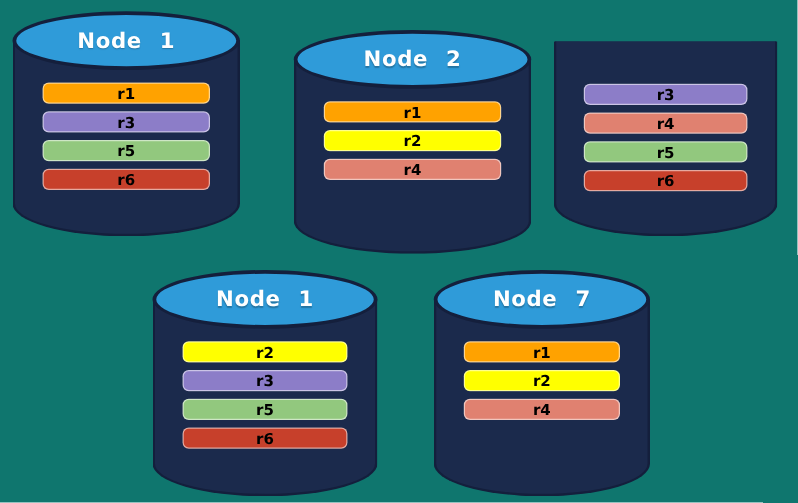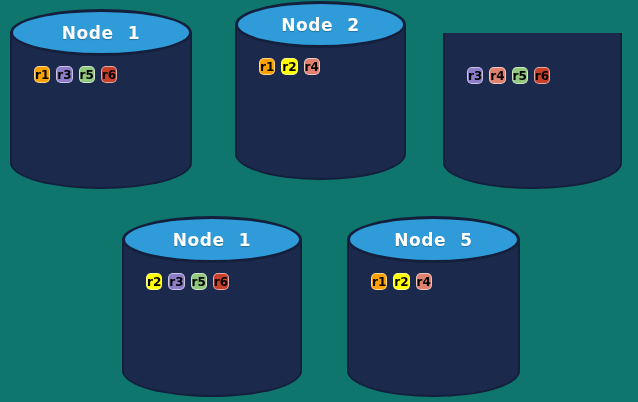--- a/index.html
+++ b/index.html
@@ -52,21 +52,21 @@
     letter-spacing: 0.5px;
     text-shadow: 0 1px 1px rgba(0,0,0,0.25);
     white-space: nowrap;
   }
   .bars {
     position: absolute;
     left: 24px;
     right: 24px;
     top: 57px;
     display: flex;
-    flex-direction: row;
+    flex-direction: column;
     gap: 6px;
   }
   .bar {
     height: 17px;
     border-radius: 5px;
     border: 1px solid rgba(255,255,255,0.55);
     box-sizing: border-box;
     display: flex;
     align-items: center;
     justify-content: center;
@@ -86,21 +86,21 @@
       <span class="node-title">Node 1</span>
     </div>
     <div class="bars">
         <div class="bar" style="background: rgb(255, 162, 0);">r1</div>
         <div class="bar" style="background: rgb(140, 125, 200);">r3</div>
         <div class="bar" style="background: rgb(146, 200, 126);">r5</div>
         <div class="bar" style="background: rgb(199, 64, 43);">r6</div>
       </div>
   </div>
 
-  <div class="node" style="left: 235px; top: 1px; width: 171px; height: 179px;">
+  <div class="node" style="left: 235px; top: 24px; width: 171px; height: 179px; padding-left: 19px;">
     <div class="cyl-body"></div>
     <div class="cyl-top">
       <span class="node-title">Node 2</span>
     </div>
     <div class="bars">
         <div class="bar" style="background: rgb(255, 162, 0);">r1</div>
         <div class="bar" style="background: rgb(255, 255, 0);">r2</div>
         <div class="bar" style="background: rgb(224, 129, 112);">r4</div>
       </div>
   </div>
@@ -124,21 +124,21 @@
         <div class="bar" style="background: rgb(255, 255, 0);">r2</div>
         <div class="bar" style="background: rgb(140, 125, 200);">r3</div>
         <div class="bar" style="background: rgb(146, 200, 126);">r5</div>
         <div class="bar" style="background: rgb(199, 64, 43);">r6</div>
       </div>
   </div>
 
   <div class="node" style="left: 347px; top: 216px; width: 173px; height: 181px;">
     <div class="cyl-body"></div>
     <div class="cyl-top">
-      <span class="node-title">Node 5</span>
+      <span class="node-title">Node 7</span>
     </div>
     <div class="bars">
         <div class="bar" style="background: rgb(255, 162, 0);">r1</div>
         <div class="bar" style="background: rgb(255, 255, 0);">r2</div>
         <div class="bar" style="background: rgb(224, 129, 112);">r4</div>
       </div>
   </div>
 </div>
 
 </body></html>

